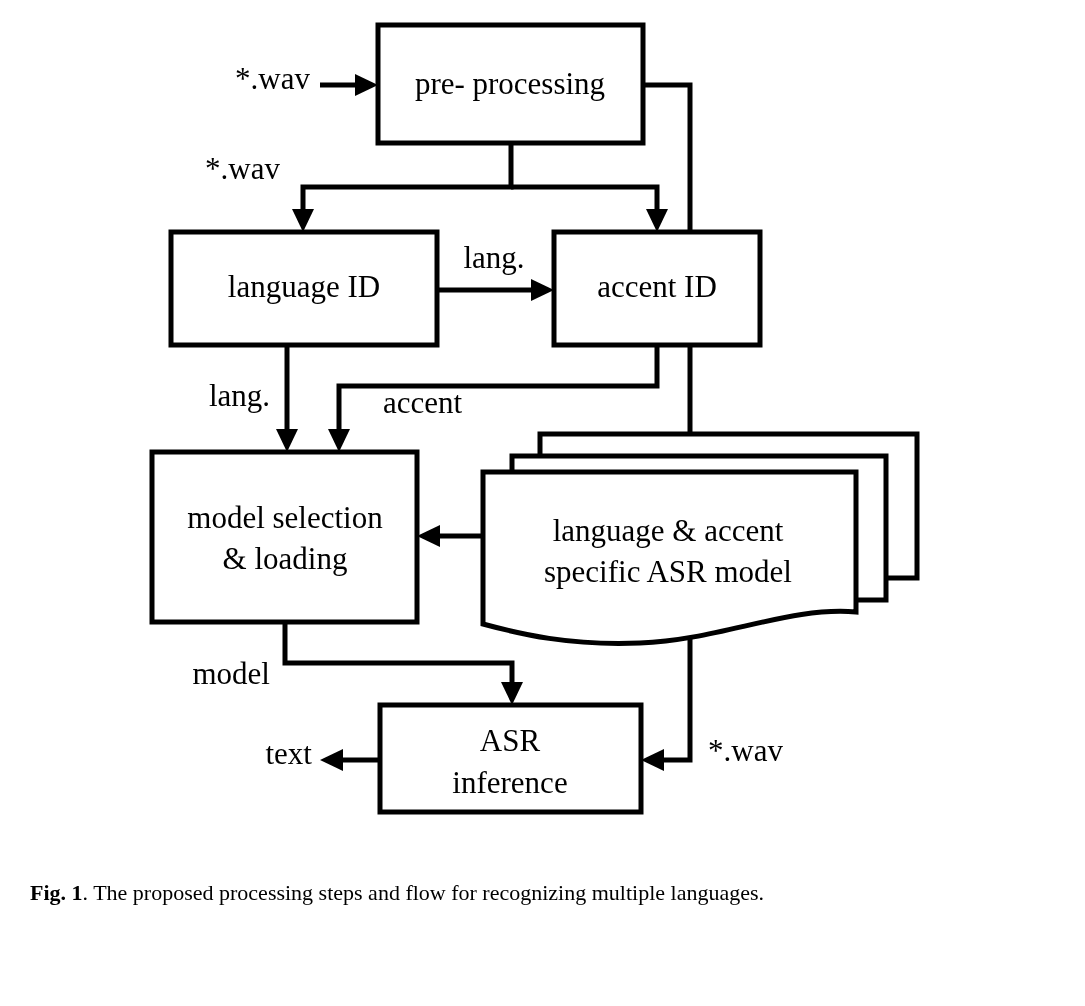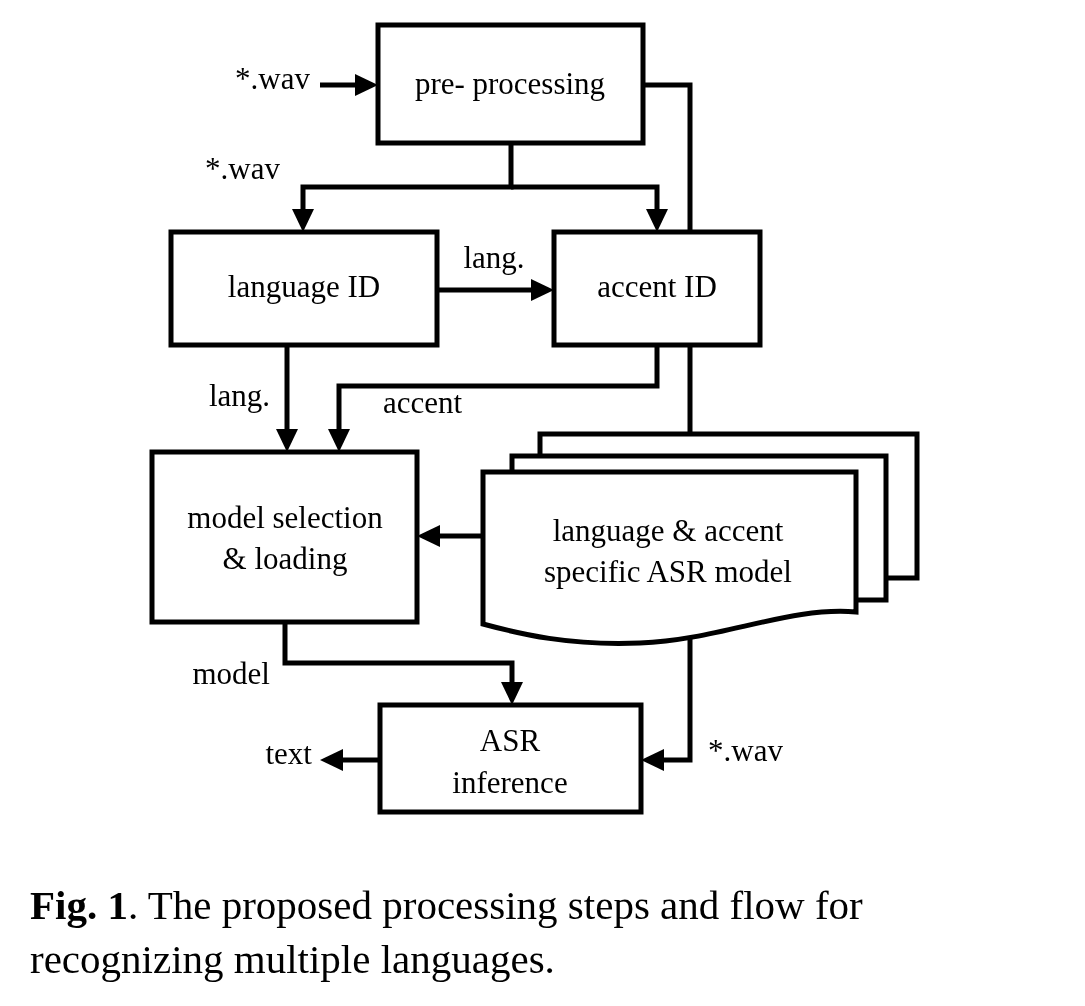--- a/index.html
+++ b/index.html
@@ -65,21 +65,21 @@
   .edge-label.mid  { text-anchor: middle; }
   .edge-label.end  { text-anchor: end; }
   .edge-label.start{ text-anchor: start; }
 
   #caption {
     position: absolute;
     left: 30px;
     top: 878px;
     width: 1030px;
     font-family: "Liberation Serif", "DejaVu Serif", serif;
-    font-size: 41px;
+    font-size: 22px;
     line-height: 1.32;
     color: #000000;
   }
   #caption .cap-prefix {
     font-weight: bold;
   }
 </style>
 </head>
 <body>
 

